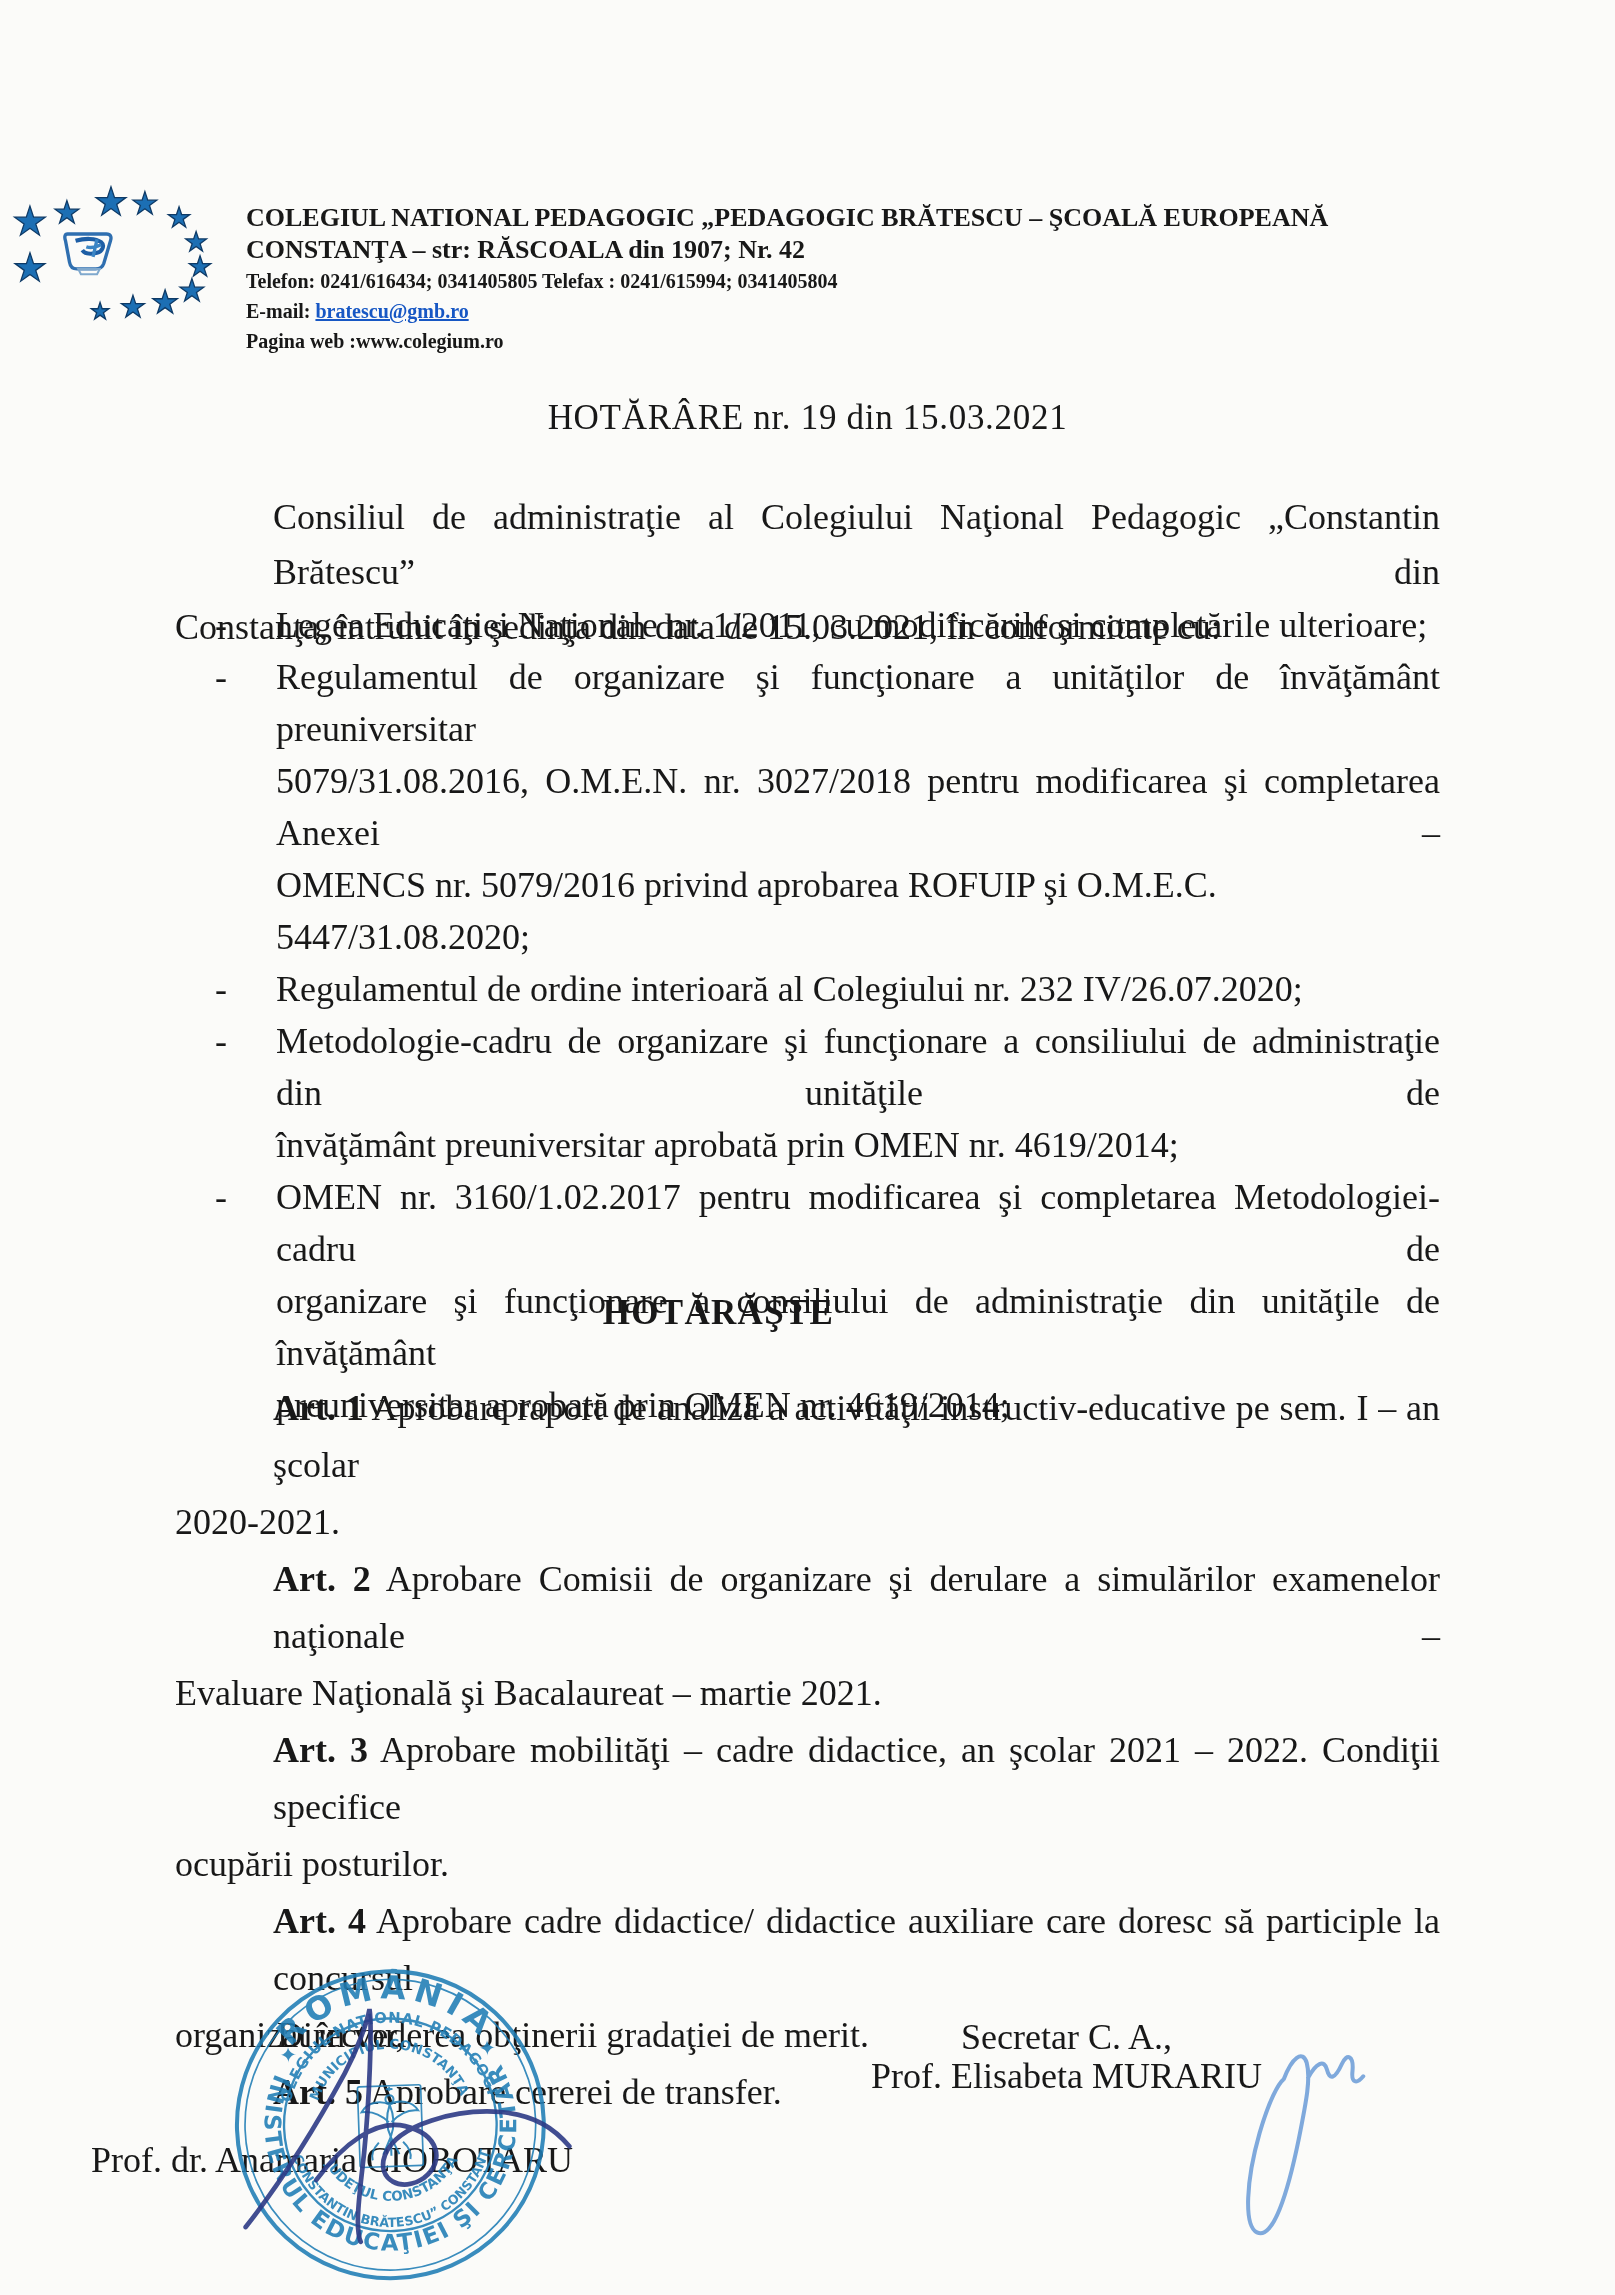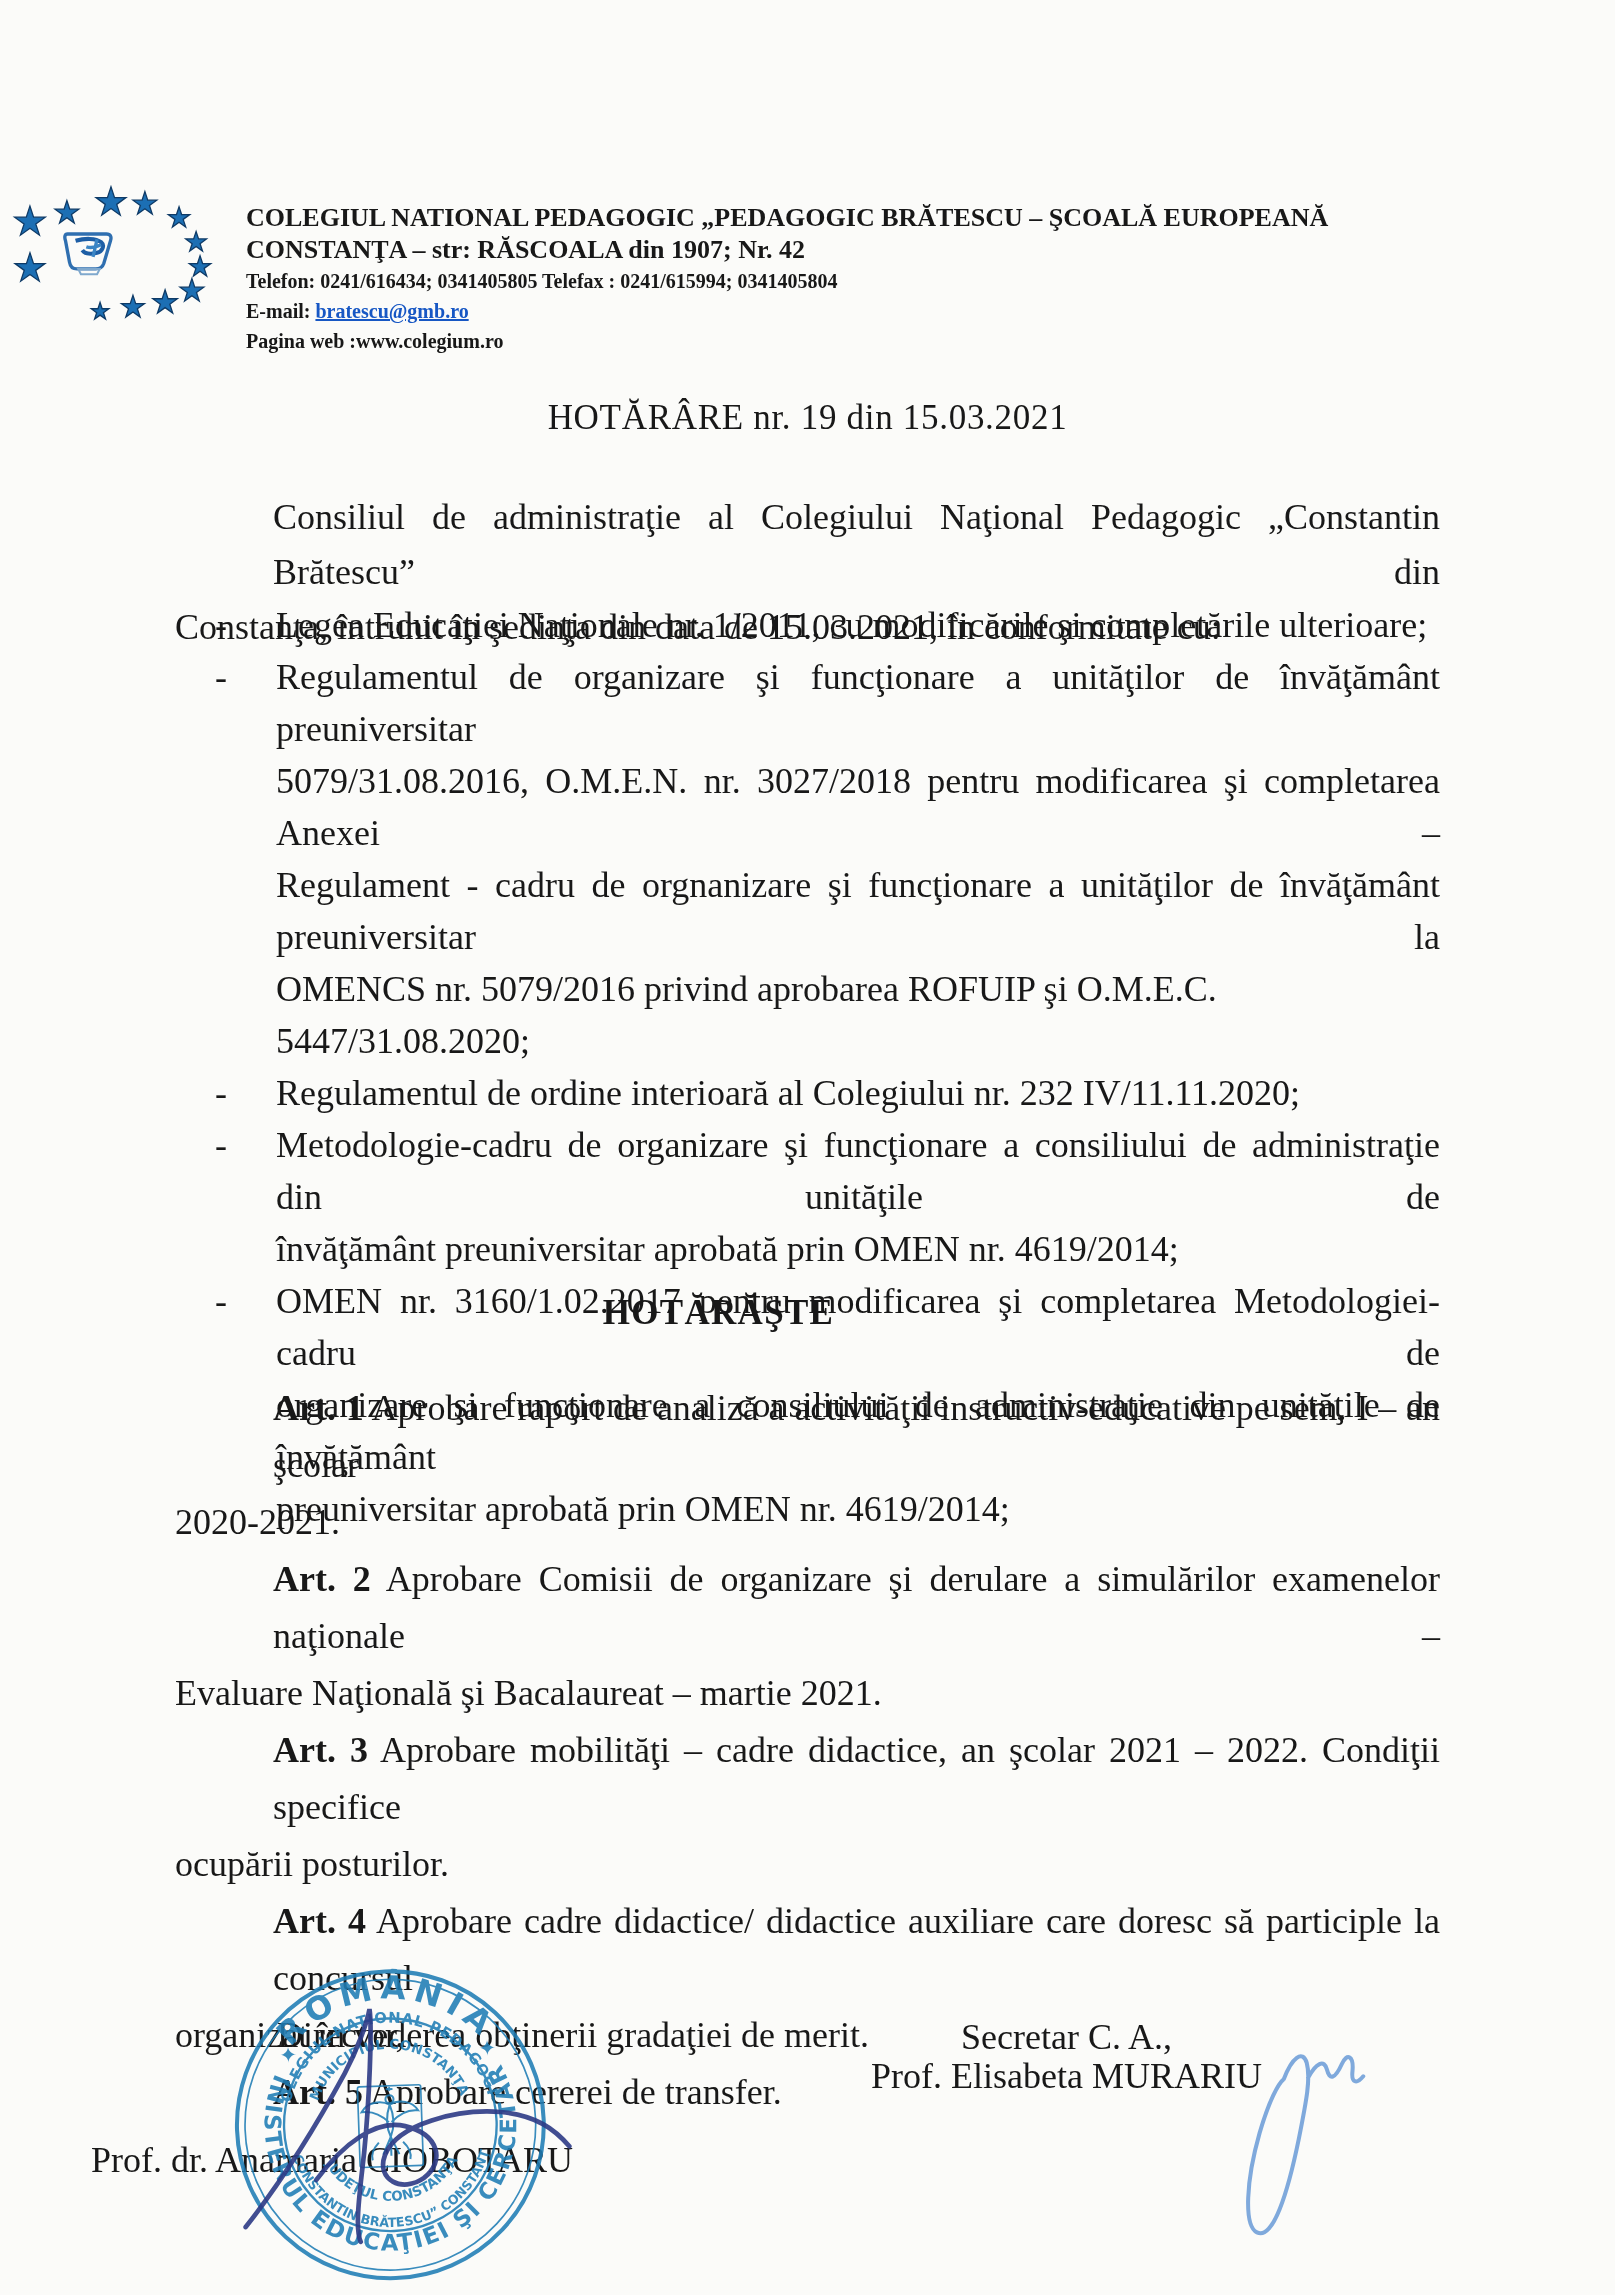--- a/index.html
+++ b/index.html
@@ -87,26 +87,25 @@
 
   <div class="bullets">
     <div class="bullet">
       <span class="marker">-</span>
       <div class="bl">Legea Educaţiei Naţionale nr. 1/2011, cu modificările şi completările ulterioare;</div>
     </div>
     <div class="bullet">
       <span class="marker">-</span>
       <div class="bl jfull">Regulamentul de organizare şi funcţionare a unităţilor de învăţământ preuniversitar</div>
       <div class="bl jfull">5079/31.08.2016, O.M.E.N. nr. 3027/2018 pentru modificarea şi completarea Anexei –</div>
-      <div class="bl jfull">Regulament - cadru de orgnanizare şi funcţionare a unităţilor de învăţământ preuniversitar la</div>
       <div class="bl">OMENCS nr. 5079/2016 privind aprobarea ROFUIP şi O.M.E.C. 5447/31.08.2020;</div>
     </div>
     <div class="bullet">
       <span class="marker">-</span>
-      <div class="bl">Regulamentul de ordine interioară al Colegiului nr. 232 IV/11.11.2020;</div>
+      <div class="bl">Regulamentul de ordine interioară al Colegiului nr. 232 IV/26.07.2020;</div>
     </div>
     <div class="bullet">
       <span class="marker">-</span>
       <div class="bl jfull">Metodologie-cadru de organizare şi funcţionare a consiliului de administraţie din unităţile de</div>
       <div class="bl">învăţământ preuniversitar aprobată prin OMEN nr. 4619/2014;</div>
     </div>
     <div class="bullet">
       <span class="marker">-</span>
       <div class="bl jfull">OMEN nr. 3160/1.02.2017 pentru modificarea şi completarea Metodologiei-cadru de</div>
       <div class="bl jfull">organizare şi funcţionare a consiliului de administraţie din unităţile de învăţământ</div>

